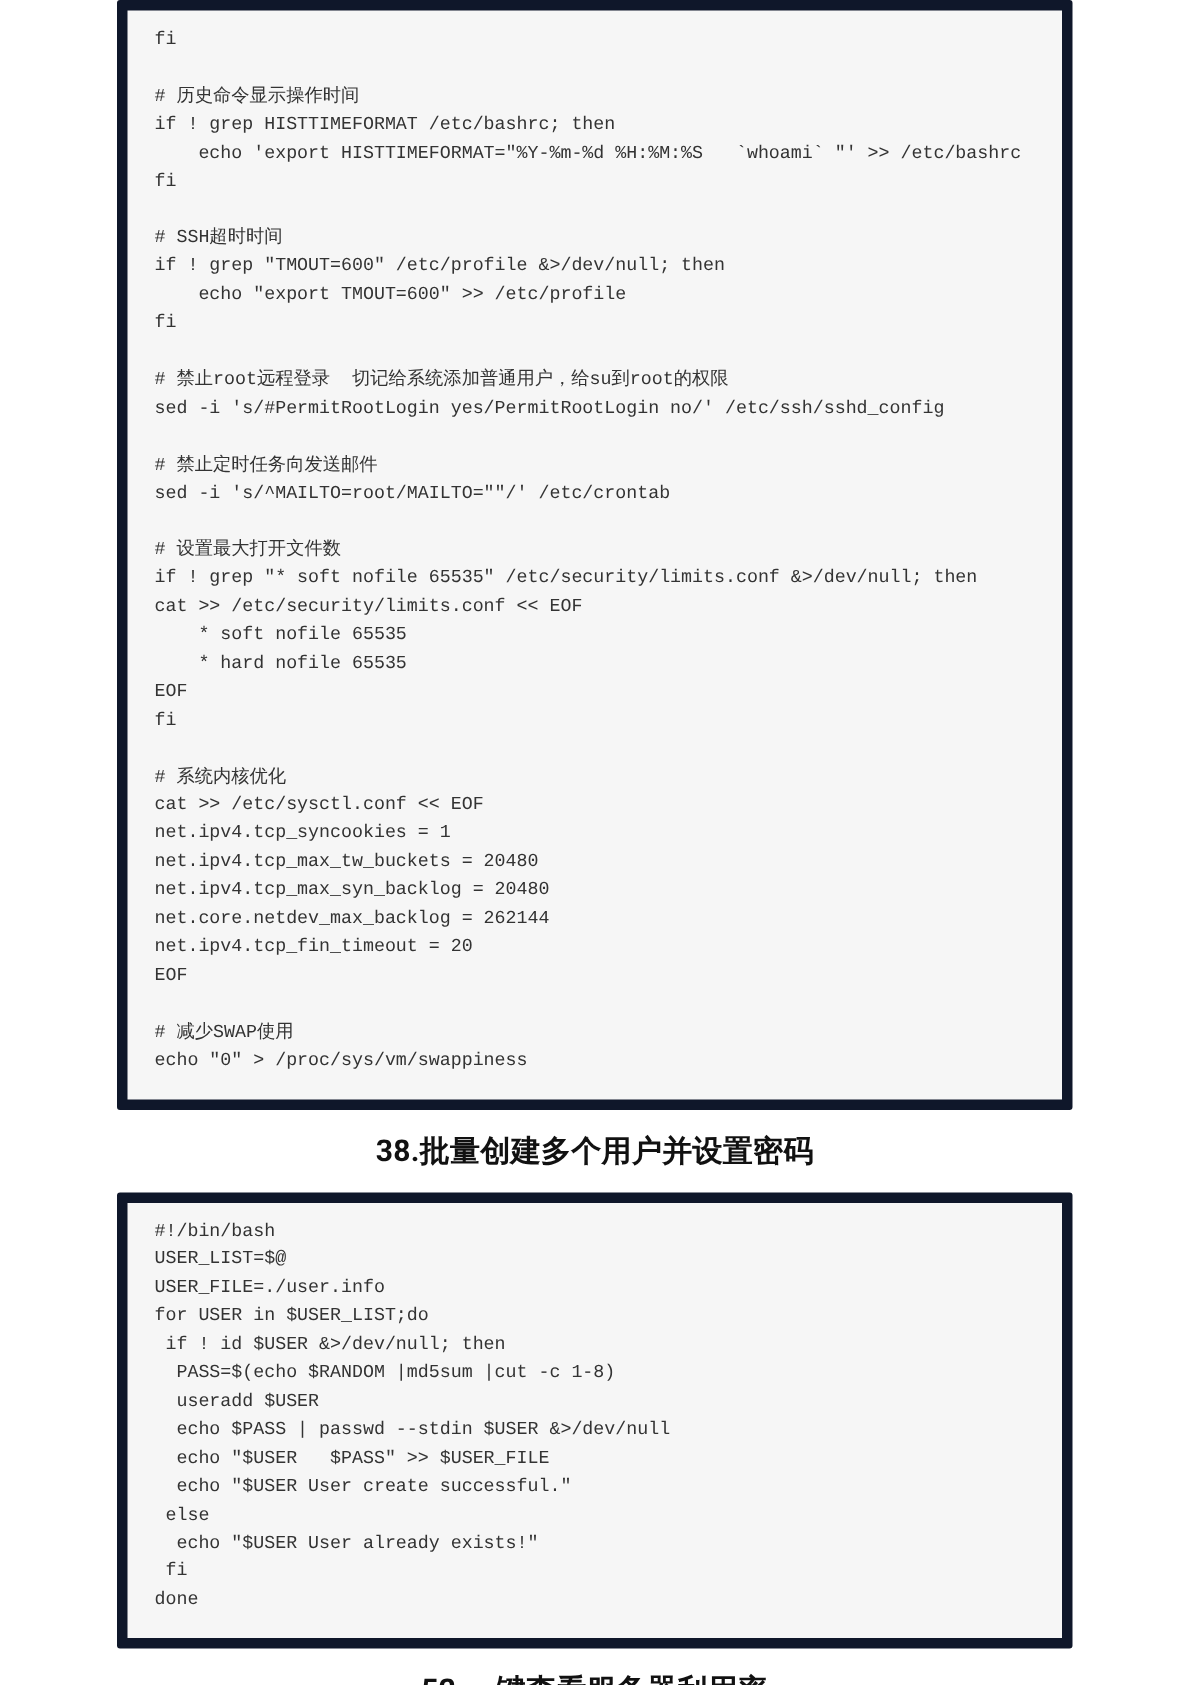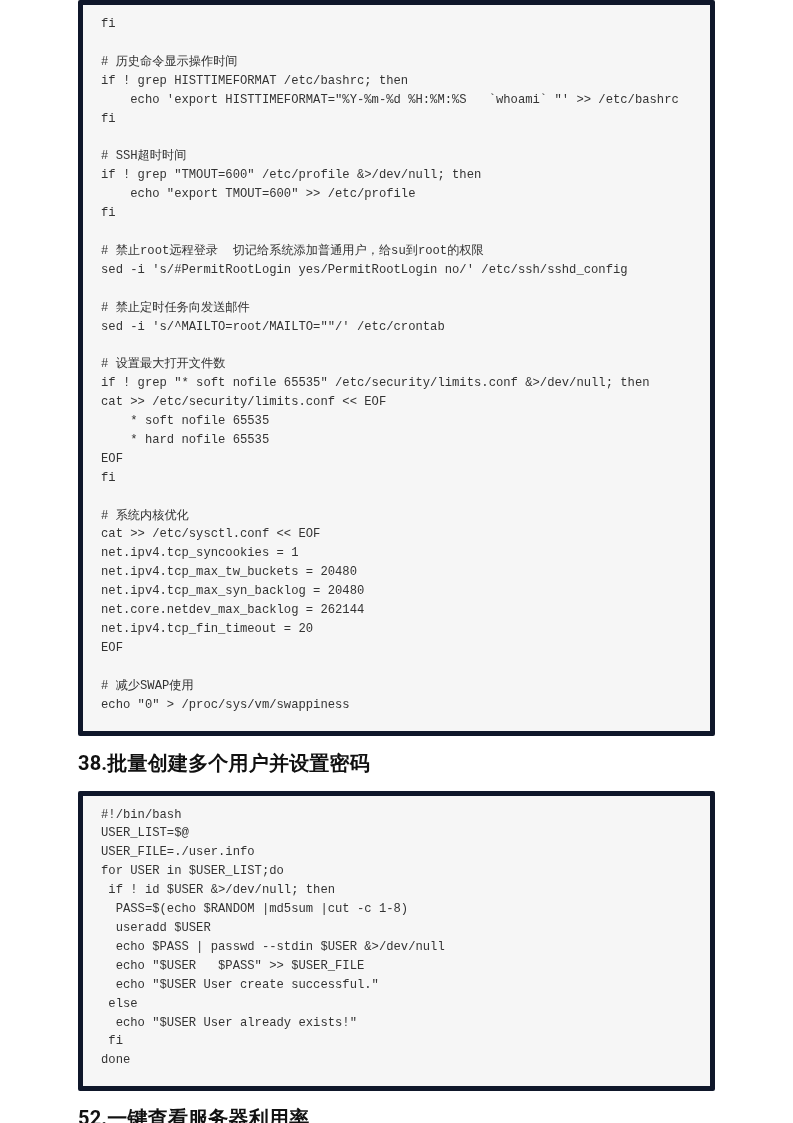--- a/index.html
+++ b/index.html
@@ -9,39 +9,40 @@
     width: 793px;
     min-height: 1123px;
     position: relative;
     color: #333;
   }
   .content {
     padding: 0 78px 60px 78px;
   }
   .code-block {
     background: #f6f6f6;
-    border: 5px solid #0f172a;
+    border: 7px solid #0f172a;
     border-radius: 2px;
     padding: 10px 18px 16px 18px;
     margin-bottom: 14px;
     overflow: hidden;
   }
   .code-block pre {
     font-family: "SFMono-Regular", Consolas, "Liberation Mono", Menlo, Courier, monospace;
     font-size: 12.2px;
     line-height: 1.55;
     color: #333;
     white-space: pre;
   }
   h2.section-heading {
     font-size: 20px;
     font-weight: 700;
     color: #111;
     margin: 14px 0 14px 0;
     letter-spacing: 0.2px;
+    text-align: center;
   }
 </style>
 </head>
 <body>
 
 <div class="content">
 
   <div class="code-block">
     <pre>fi
 

